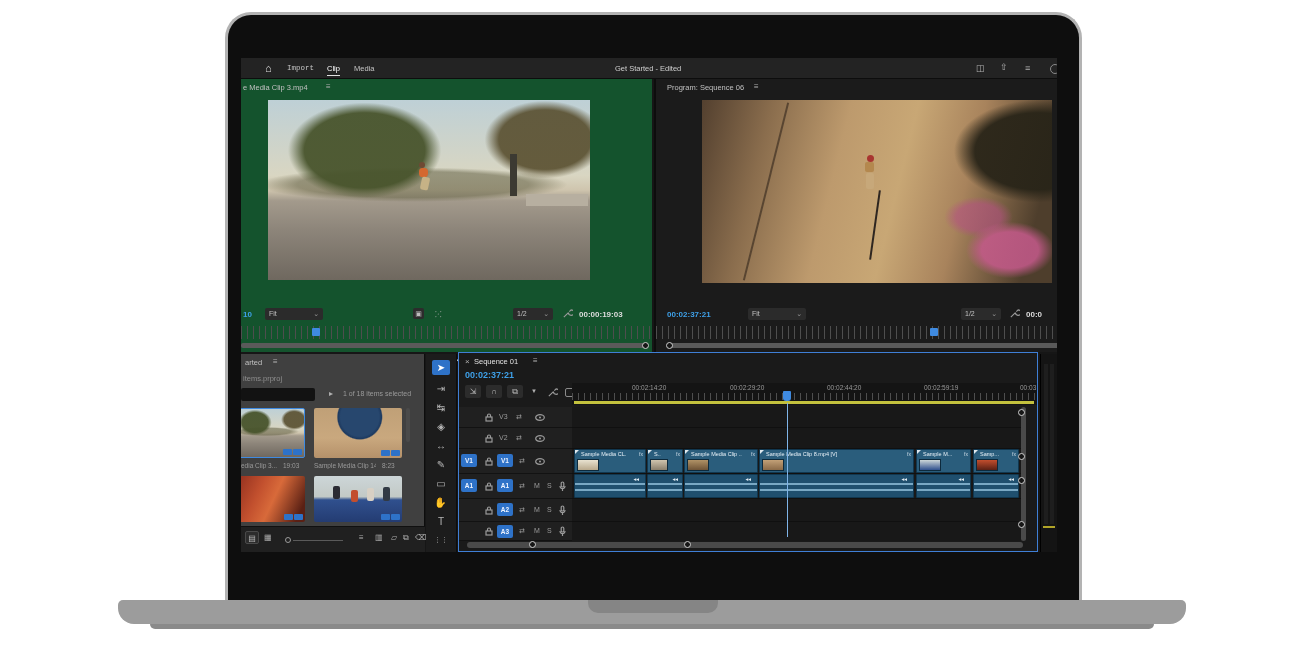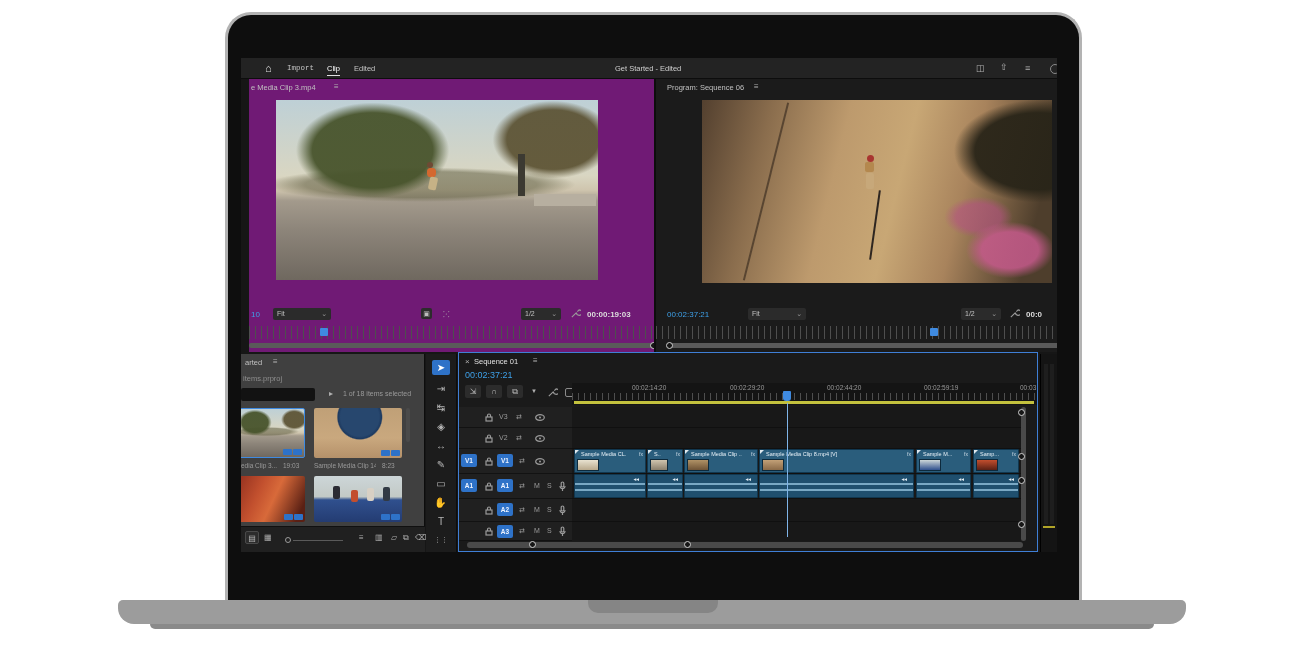--- a/index.html
+++ b/index.html
@@ -8,21 +8,21 @@
   
   #bezel{left:225px;top:12px;width:857px;height:588px;background:#0e0e0e;border:3px solid #b3b3b3;border-bottom:none;border-radius:26px 26px 0 0;box-sizing:border-box;}
   #base{left:118px;top:600px;width:1068px;height:24px;background:#9c9c9c;border-radius:5px 5px 16px 16px;}
   #base-notch{left:588px;top:600px;width:130px;height:13px;background:#858585;border-radius:0 0 10px 10px;}
   #base-lip{left:150px;top:624px;width:1004px;height:5px;background:#8a8a8a;border-radius:0 0 10px 10px;}
   
   #screen{left:241px;top:58px;width:816px;height:494px;background:#161616;overflow:hidden;}
   #screen *{position:absolute;box-sizing:border-box;}
   .panel{background:#1d1d1d;}
   .lbl{color:#9a9a9a;font-size:7.5px;white-space:nowrap;}
-  .tc-blue{color:#3ea0e8;font-weight:normal;white-space:nowrap;}
+  .tc-blue{color:#3ea0e8;font-weight:bold;white-space:nowrap;}
   .tc-white{color:#dcdcdc;font-weight:bold;white-space:nowrap;}
   .dd{background:#2b2b2b;border-radius:2px;color:#c0c0c0;font-size:7px;line-height:12px;padding:0 4px;}
   .dd .chev{float:right;margin-left:6px;color:#9a9a9a;}
   .icon{color:#b0b0b0;white-space:nowrap;}
   .ruler{background:#141414;}
   .ticks{background:repeating-linear-gradient(90deg,#4e4e4e 0 1px,transparent 1px 6px);}
   .zbar{background:#5a5a5a;border-radius:2px;height:5px;}
   .knob{width:7px;height:7px;border:1.5px solid #cfcfcf;border-radius:50%;background:#161616;}
   .transport{color:#c4c4c4;font-size:8px;}
   .bluebox{background:#2e72c8;color:#eef4ff;border-radius:2px;font-size:6.5px;font-weight:bold;text-align:center;line-height:13px;}
@@ -60,29 +60,29 @@
 <div class="abs" id="base"></div>
 <div class="abs" id="base-notch"></div>
 <div class="abs" id="base-lip"></div>
 
 <div class="abs" id="screen">
 
   <div class="panel" style="left:0;top:0;width:816px;height:21px;background:#232323;border-bottom:1px solid #0d0d0d;">
     <span class="icon" style="left:24px;top:4px;font-size:11px;color:#d8d8d8;">⌂</span>
     <span class="lbl" style="left:46px;top:6px;color:#c4c4c4;font-family:Liberation Mono, monospace;">Import</span>
     <span class="lbl" style="left:86px;top:6px;color:#ffffff;border-bottom:1.5px solid #e0e0e0;padding-bottom:2px;">Clip</span>
-    <span class="lbl" style="left:113px;top:6px;color:#c4c4c4;">Edited</span>
+    <span class="lbl" style="left:113px;top:6px;color:#c4c4c4;">Media</span>
     <span class="lbl" style="left:374px;top:6px;color:#cfcfcf;text-align:right;">Get Started - Edited</span>
     <span class="icon" style="left:735px;top:5px;font-size:9px;">◫</span>
     <span class="icon" style="left:759px;top:4px;font-size:9px;">⇧</span>
     <span class="icon" style="left:784px;top:5px;font-size:9px;">≡</span>
     <div style="left:809px;top:6px;width:10px;height:10px;border:1px solid #8a8a8a;border-radius:50%;"></div>
   </div>
 
-  <div class="panel" style="left:8px;top:21px;width:411px;height:273px;background:#701a75;">
+  <div class="panel" style="left:0;top:21px;width:411px;height:273px;background:#14532d;">
     <span class="lbl" style="left:2px;top:4px;color:#c0c0c0;">e Media Clip 3.mp4</span>
     <span class="icon" style="left:85px;top:3px;font-size:8px;">≡</span>
 
     <div class="scene-src" style="left:27px;top:21px;width:322px;height:180px;">
       <div style="left:47%;top:38%;width:9px;height:9px;background:#d4682f;border-radius:40%;"></div>
       <div style="left:47.5%;top:43%;width:8px;height:13px;background:#c6b286;border-radius:2px;transform:rotate(12deg);"></div>
       <div style="left:46.8%;top:34.5%;width:6px;height:6px;background:#6e4a34;border-radius:50%;"></div>
       <div style="left:75%;top:30%;width:7px;height:42px;background:#3c3a32;"></div>
       <div style="left:80%;top:52%;width:62px;height:12px;background:#b7aFa0;"></div>
     </div>

